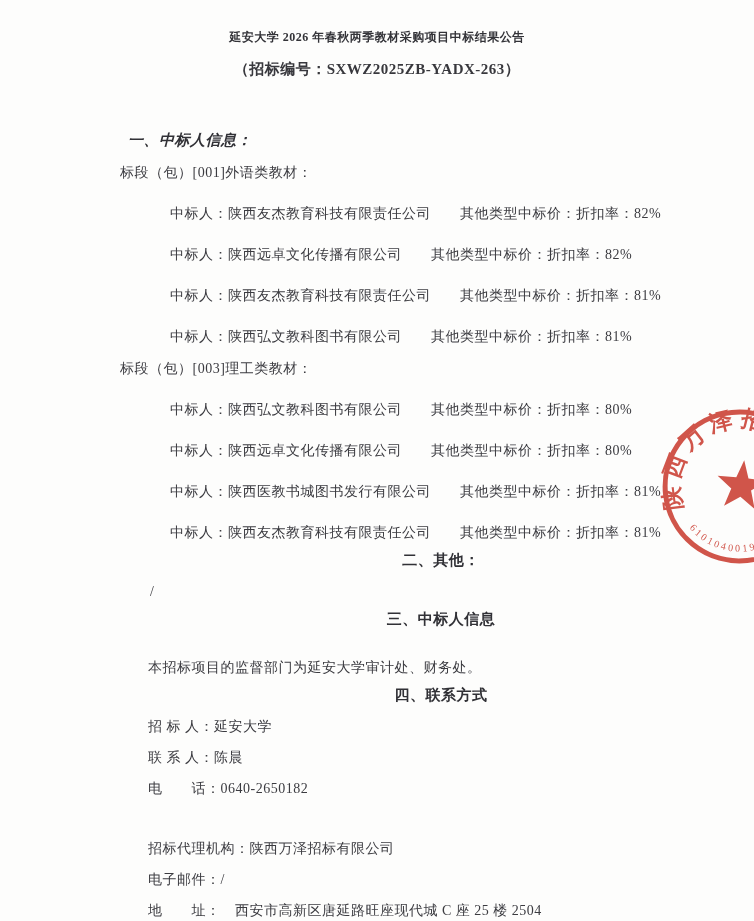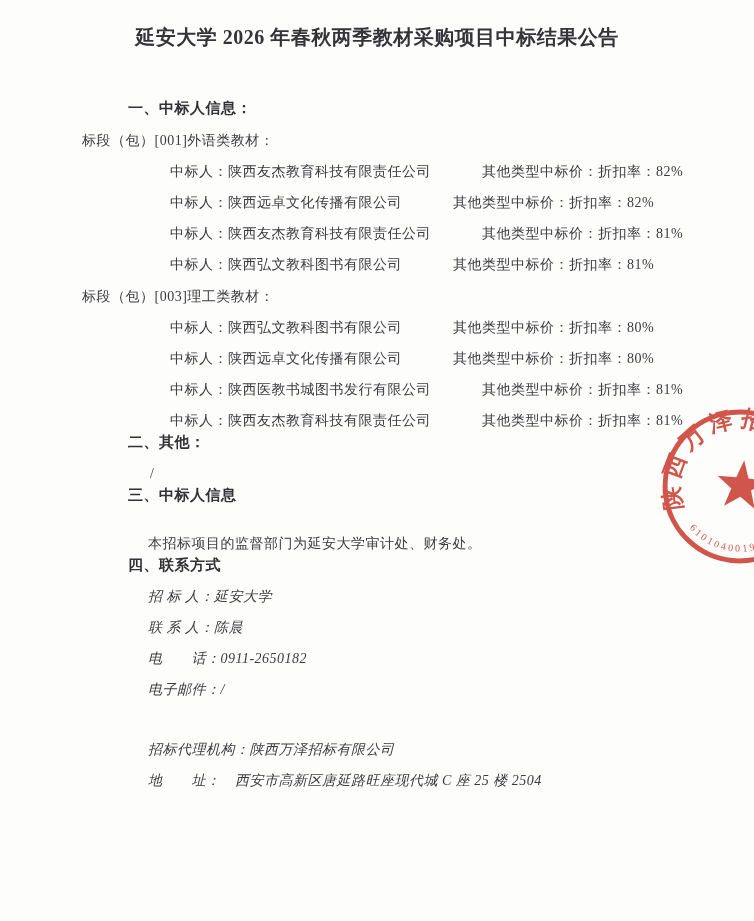--- a/index.html
+++ b/index.html
@@ -8,62 +8,63 @@
     width:754px;height:921px;
     background:#fdfdfc;
     overflow:hidden;
     font-family:"Liberation Serif","DejaVu Serif",serif;
     color:#3b3b40;
     letter-spacing:0.5px;
   }
   .doc-title{
     padding-top:27px;
     text-align:center;
-    font-size:20px;
+    font-size:12px;
     font-weight:bold;
     color:#333338;
     line-height:21px;
   }
   .doc-subtitle{
     margin-top:11px;
     text-align:center;
     font-size:15px;
     font-weight:bold;
     color:#38383d;
     line-height:21px;
   }
   .line{font-size:14px;line-height:21px;}
   .sec-heading{
     margin-left:128px;
     font-size:15px;
     font-weight:bold;
     color:#313136;
     line-height:21px;
   }
-  .h1-first{margin-top:50px;}
-  .lot{margin-left:82px;margin-top:11px;}
-  .winner{margin-left:170px;margin-top:10px;display:flex;gap:51px;white-space:nowrap;}
-  .sec-gap{margin-top:1px;}
+  .h1-first{margin-top:50px;font-style:italic;}
+  .lot{margin-left:120px;margin-top:11px;}
+  .winner{margin-left:170px;margin-top:20px;display:flex;gap:29px;white-space:nowrap;}
+  .sec-gap{margin-top:7px;text-align:center;}
   .slash{margin-left:150px;margin-top:10px;}
   .sec-body{margin-left:148px;margin-top:27px;}
-  .contact{margin-left:148px;margin-top:10px;font-style:italic;}
+  .contact{margin-left:148px;margin-top:10px;}
   .agency-first{margin-top:39px;}
   .stamp{
     position:absolute;
     left:637px;top:384px;
     width:205px;height:205px;
     opacity:0.85;
   }
 </style>
 </head>
 <body>
 
 <div class="page">
 
   <div class="doc-title">延安大学 2026 年春秋两季教材采购项目中标结果公告</div>
+  <div class="doc-subtitle">（招标编号：SXWZ2025ZB-YADX-263）</div>
 
   <div class="sec-heading h1-first">一、中标人信息：</div>
 
   <div class="line lot">标段（包）[001]外语类教材：</div>
   <div class="winner line">
     <span>中标人：陕西友杰教育科技有限责任公司</span>
     <span>其他类型中标价：折扣率：82%</span>
   </div>
   <div class="winner line">
     <span>中标人：陕西远卓文化传播有限公司</span>
@@ -100,24 +101,24 @@
 
   <div class="sec-heading sec-gap">二、其他：</div>
   <div class="line slash">/</div>
 
   <div class="sec-heading sec-gap">三、中标人信息</div>
   <div class="line sec-body">本招标项目的监督部门为延安大学审计处、财务处。</div>
 
   <div class="sec-heading sec-gap">四、联系方式</div>
   <div class="line contact">招 标 人：延安大学</div>
   <div class="line contact">联 系 人：陈晨</div>
-  <div class="line contact">电　　话：0911-2650182</div>
+  <div class="line contact">电　　话：0640-2650182</div>
+  <div class="line contact agency-first">招标代理机构：陕西万泽招标有限公司</div>
+
   <div class="line contact">电子邮件：/</div>
-
-  <div class="line contact agency-first">招标代理机构：陕西万泽招标有限公司</div>
   <div class="line contact">地　　址：　西安市高新区唐延路旺座现代城 C 座 25 楼 2504</div>
 
   <svg class="stamp" viewBox="-102 -102 204 204">
     <g transform="rotate(-6)">
       <circle r="74" fill="none" stroke="#c9382c" stroke-width="5"></circle>
       <path id="seal-arc" d="M -58 16 A 60 60 0 1 1 58 16" fill="none"></path>
       <text font-size="23" font-weight="bold" fill="#c9382c" letter-spacing="6">
         <textPath href="#seal-arc">陕西万泽招标有限公司</textPath>
       </text>
       <path d="M 0 -26 L 6.1 -8.4 L 24.7 -8 L 9.9 3.2 L 15.3 21 L 0 10.4 L -15.3 21 L -9.9 3.2 L -24.7 -8 L -6.1 -8.4 Z" fill="#c9382c" transform="translate(2,0) rotate(12)"></path>

